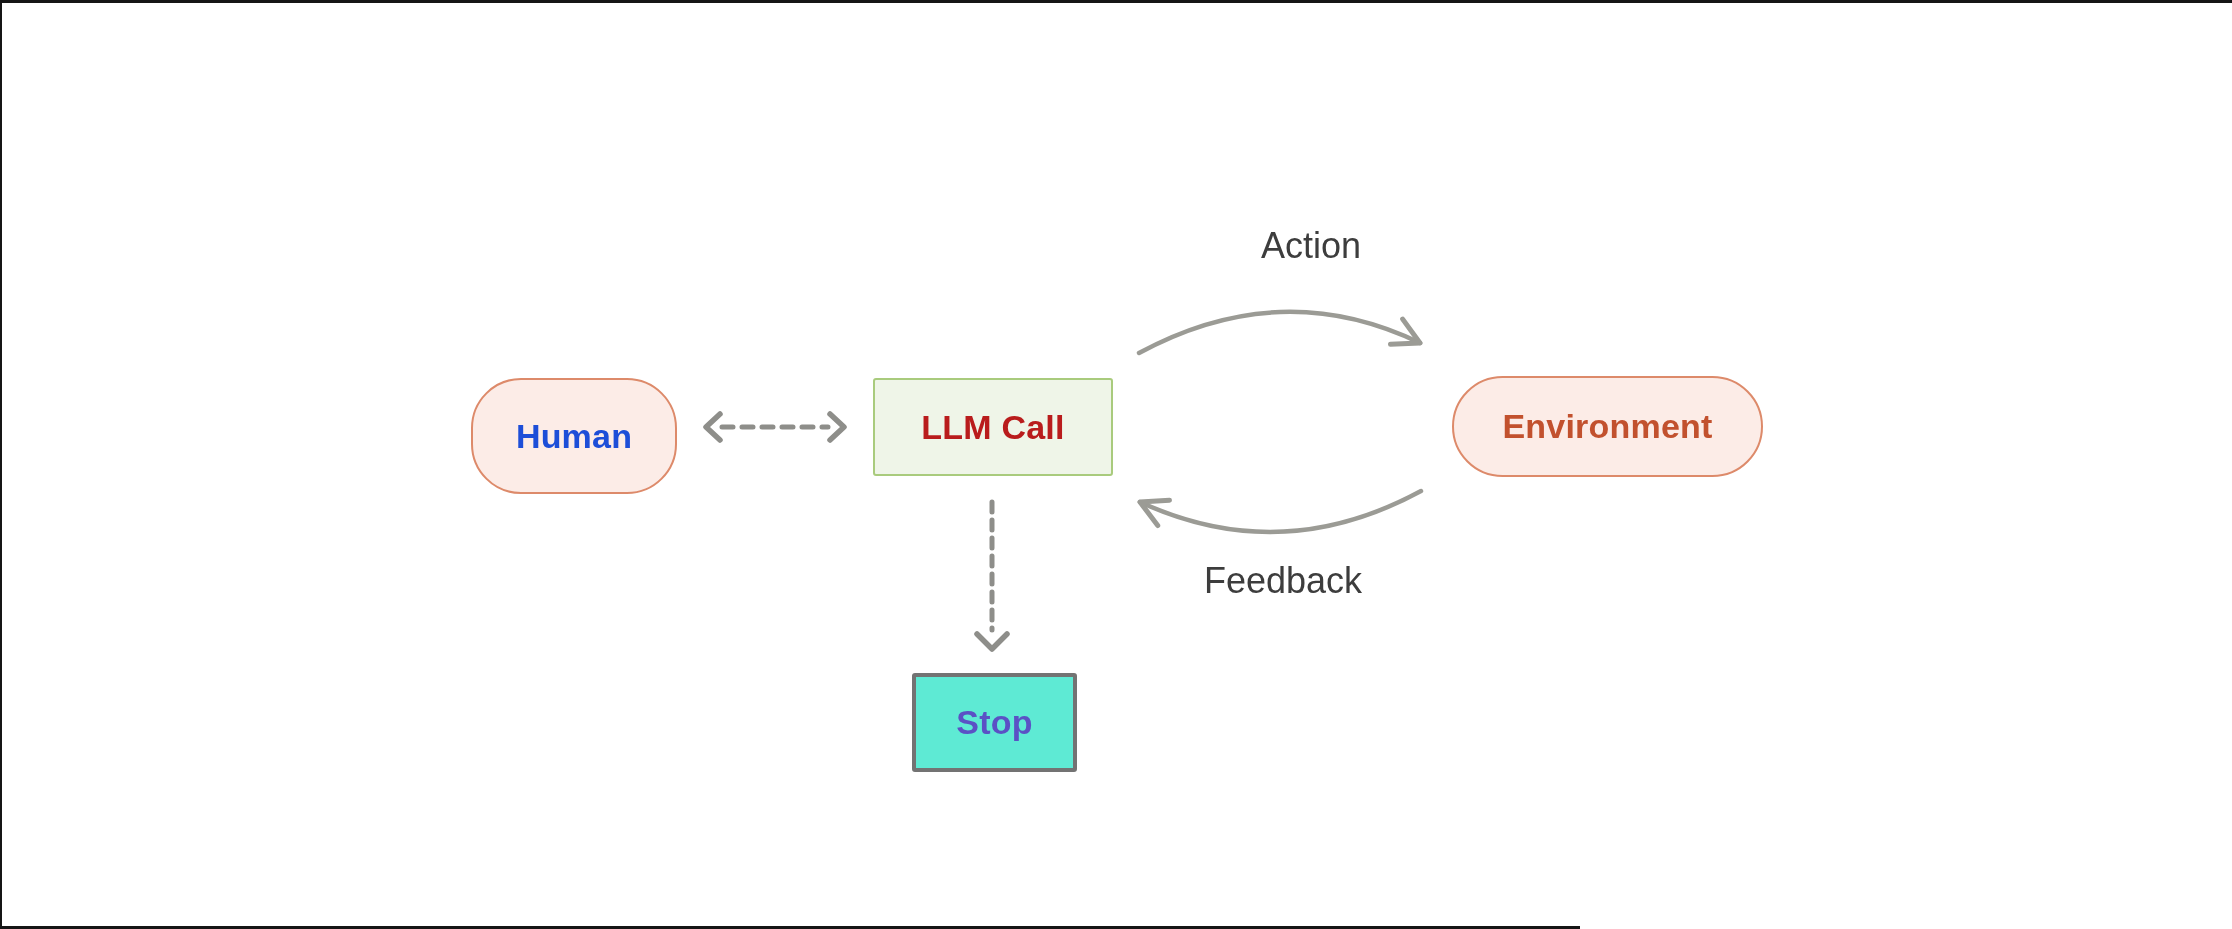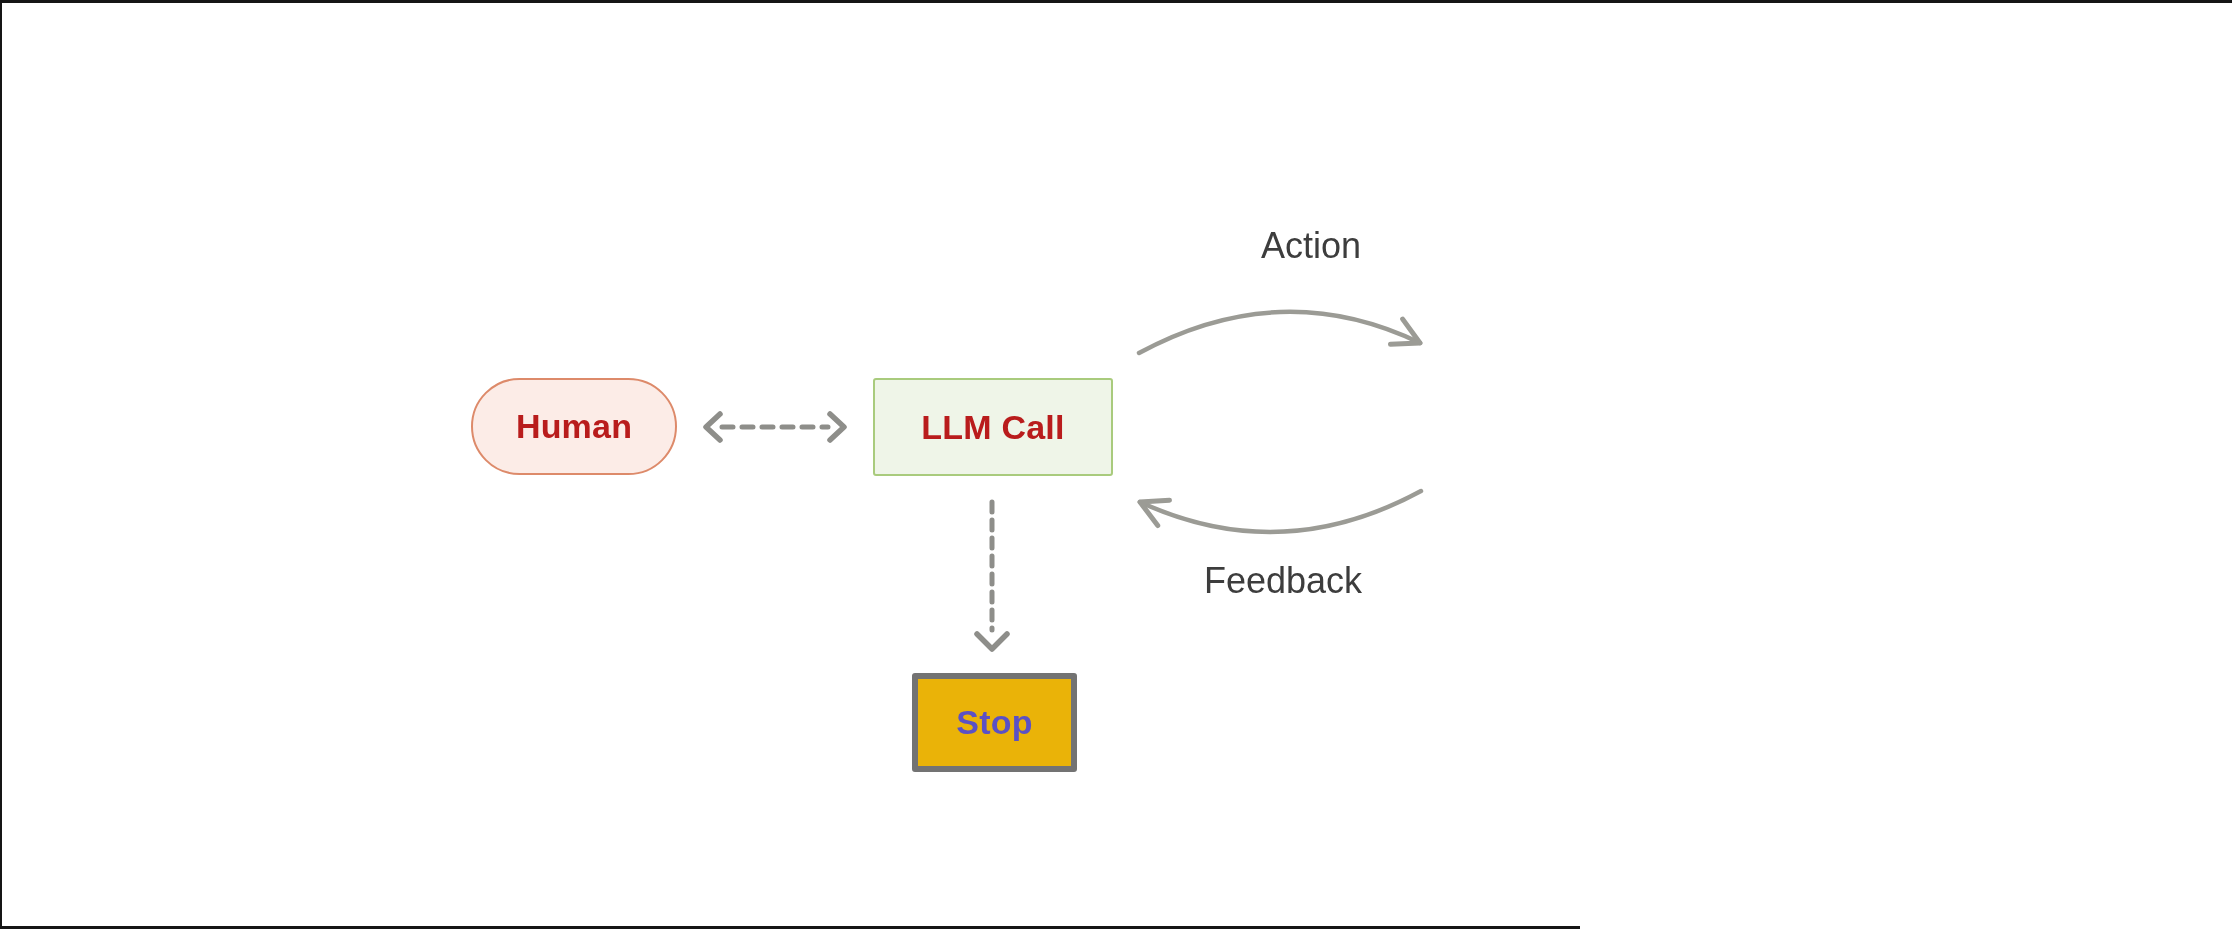--- a/index.html
+++ b/index.html
@@ -40,47 +40,47 @@
     display: flex;
     align-items: center;
     justify-content: center;
     box-sizing: border-box;
     font-weight: 700;
     font-size: 34px;
     letter-spacing: 0.2px;
   }
   .node-human {
     left: 471px; top: 378px;
-    width: 206px; height: 97px;
+    width: 206px; height: 116px;
     background: #fcece7;
     border: 2px solid #dd8a6a;
     border-radius: 50px;
-    color: #b91c1c;
+    color: #1d4ed8;
   }
   .node-llm {
     left: 873px; top: 378px;
     width: 240px; height: 98px;
     background: #eff5e8;
     border: 2px solid #a9cb7d;
     border-radius: 3px;
     color: #b91c1c;
   }
   .node-environment {
     left: 1452px; top: 376px;
     width: 311px; height: 101px;
     background: #fcece7;
     border: 2px solid #dd8a6a;
     border-radius: 52px;
     color: #c2512e;
   }
   .node-stop {
     left: 912px; top: 673px;
     width: 165px; height: 99px;
-    background: #eab308;
-    border: 6px solid #737373;
+    background: #5eead4;
+    border: 4px solid #737373;
     border-radius: 3px;
     color: #5b51c5;
   }
   .edge-label {
     position: absolute;
     transform: translateX(-50%);
     font-size: 36px;
     font-weight: 400;
     color: #3d3d3d;
     white-space: nowrap;
@@ -125,20 +125,23 @@
   </svg>
 
   <div class="node node-human">
     <span>Human</span>
   </div>
 
   <div class="node node-llm">
     <span>LLM Call</span>
   </div>
 
+  <div class="node node-environment">
+    <span>Environment</span>
+  </div>
 
   <div class="node node-stop">
     <span>Stop</span>
   </div>
 
   <div class="edge-label label-action">Action</div>
 
   <div class="edge-label label-feedback">Feedback</div>
 
 </div>

